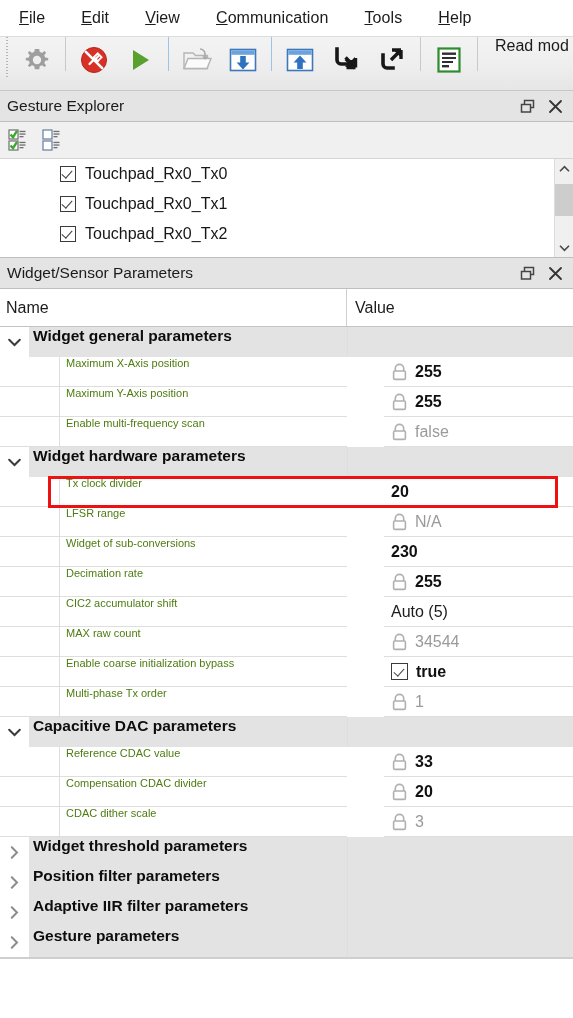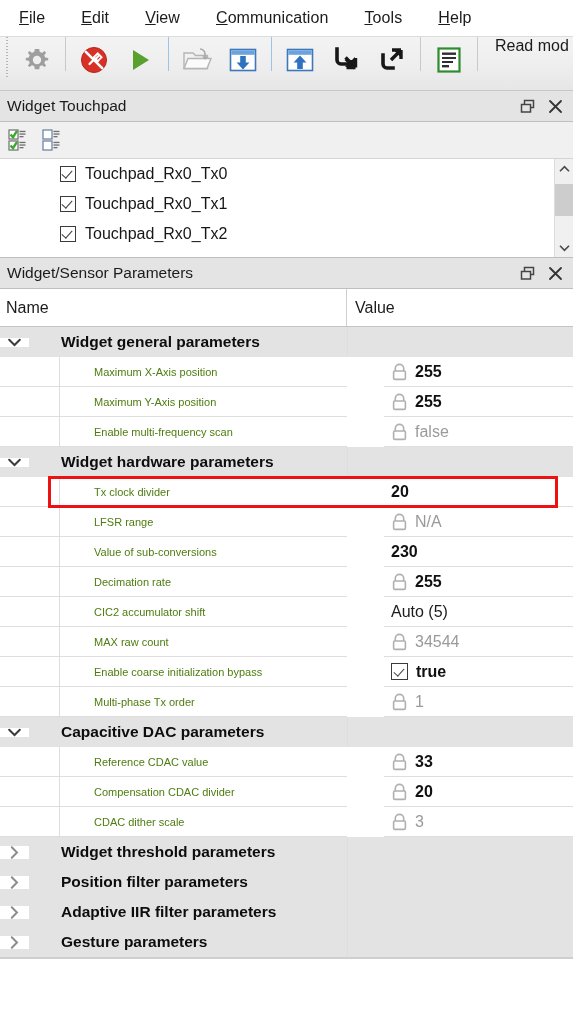--- a/index.html
+++ b/index.html
@@ -237,25 +237,23 @@
     height: 30px;
     display: flex;
     align-items: stretch;
     box-sizing: border-box;
     position: relative;
   }
   .prow .pname {
     width: 347px;
     flex: 0 0 auto;
     display: flex;
-    align-items: center;
     box-sizing: border-box;
     white-space: nowrap;
     overflow: hidden;
-    gap: 28px;
   }
   .prow .pvalue {
     flex: 1 1 auto;
     display: flex;
     align-items: center;
     box-sizing: border-box;
     padding-left: 7px;
     white-space: nowrap;
   }
 
@@ -458,21 +456,21 @@
       </g>
     </svg>
   </div>
 
   <div class="tb-sep"></div>
 
   <div class="tb-label">Read mod</div>
 </div>
 
 <div class="panel-header">
-  <div class="panel-title">Widget Touchpad</div>
+  <div class="panel-title">Gesture Explorer</div>
   <div class="panel-btn" title="Float">
     <svg width="15" height="15" viewBox="0 0 15 15">
       <rect x="4.5" y="1.5" width="9" height="7" fill="none" stroke="#444" stroke-width="1.5"></rect>
       <rect x="1.5" y="5.5" width="9" height="7.5" fill="#e4e4e4" stroke="#444" stroke-width="1.5"></rect>
     </svg>
   </div>
   <div class="panel-btn" title="Close">
     <svg width="15" height="15" viewBox="0 0 15 15">
       <path d="M2 2 L13 13 M13 2 L2 13" stroke="#333" stroke-width="1.8" stroke-linecap="round"></path>
     </svg>
@@ -660,21 +658,21 @@
             <path d="M4.3 8 V5.6 a4.2 4.2 0 0 1 8.4 0 V8" fill="none" stroke="#b0b0b0" stroke-width="1.6"></path>
             <rect x="2.6" y="8" width="11.8" height="8.4" rx="1.2" fill="#ffffff" stroke="#b0b0b0" stroke-width="1.6"></rect>
           </svg>
         </span>
         <span class="val-dim">N/A</span>
       </div>
     </div>
     <div class="prow child">
       <div class="pname">
         <div class="child-gutter"></div>
-        <div class="child-label">Value of sub-conversions</div>
+        <div class="child-label">Widget of sub-conversions</div>
       </div>
       <div class="pvalue">
         <span class="val-bold">230</span>
       </div>
     </div>
     <div class="prow child">
       <div class="pname">
         <div class="child-gutter"></div>
         <div class="child-label">Decimation rate</div>
       </div>

